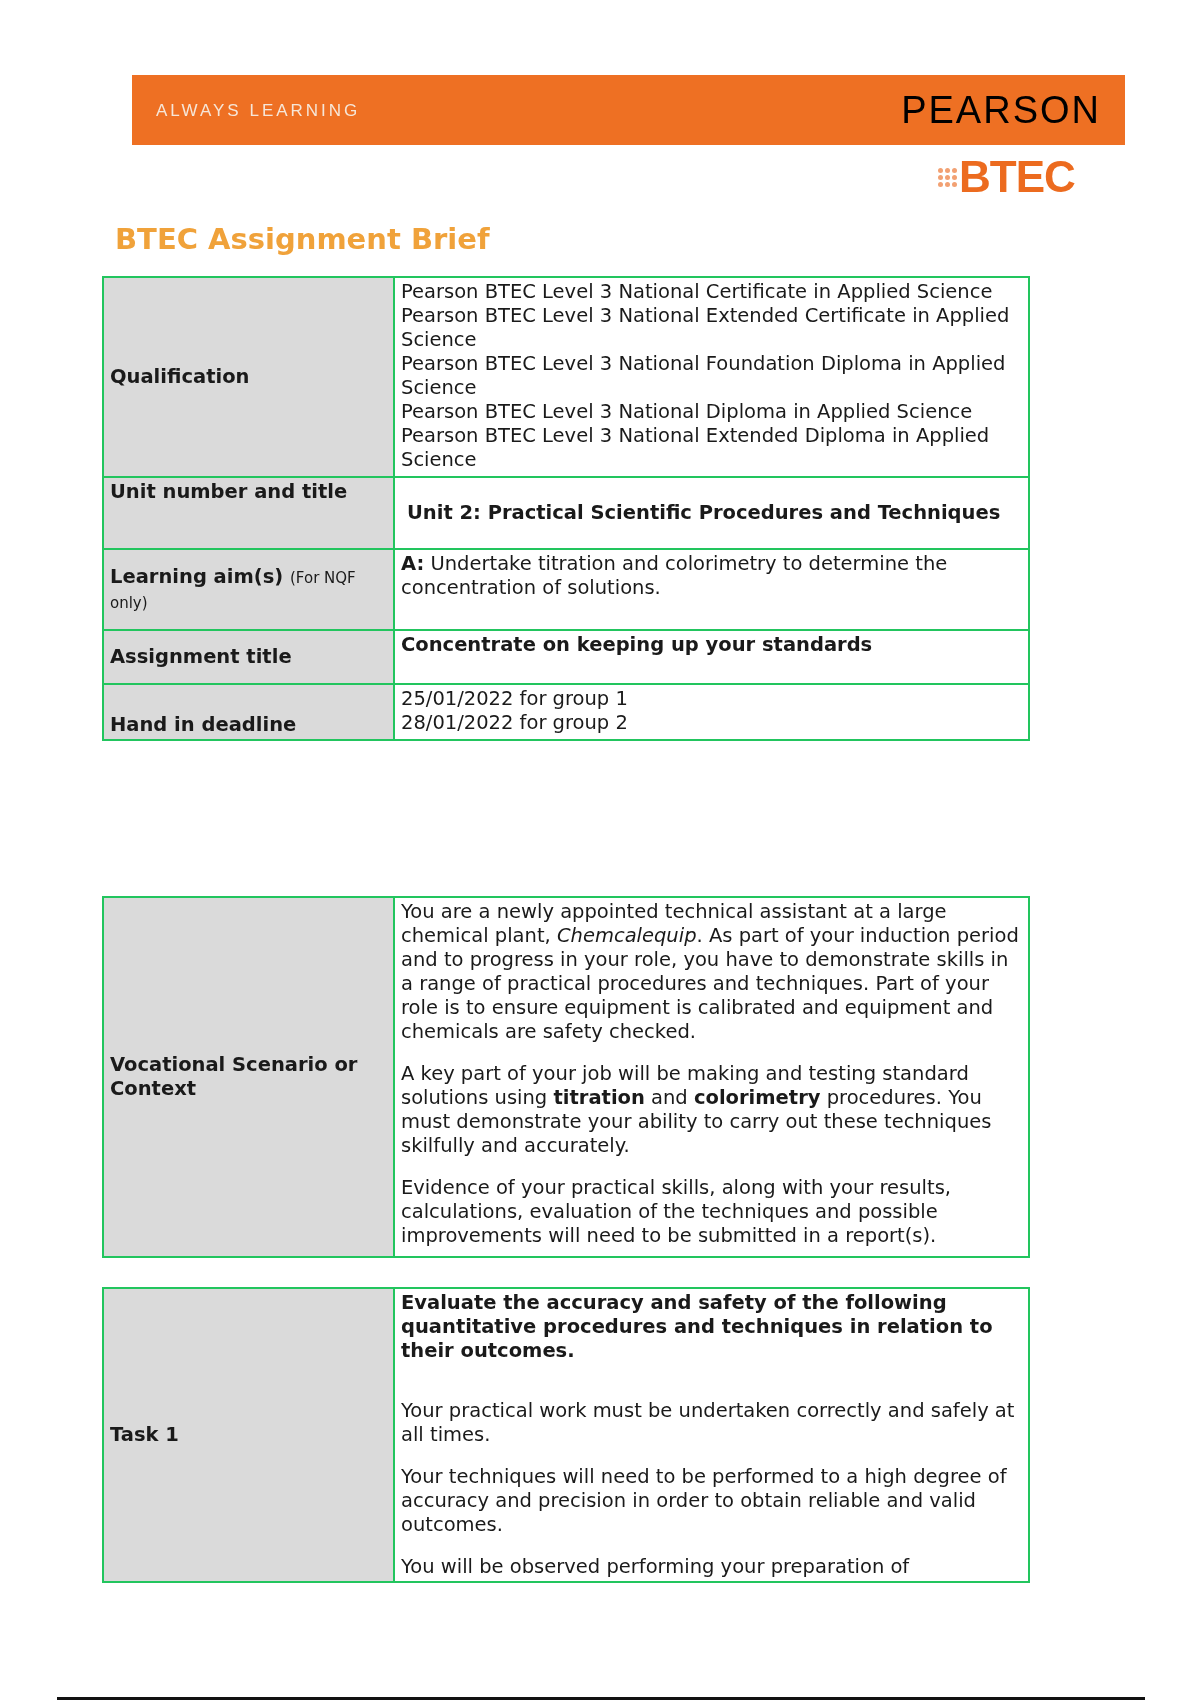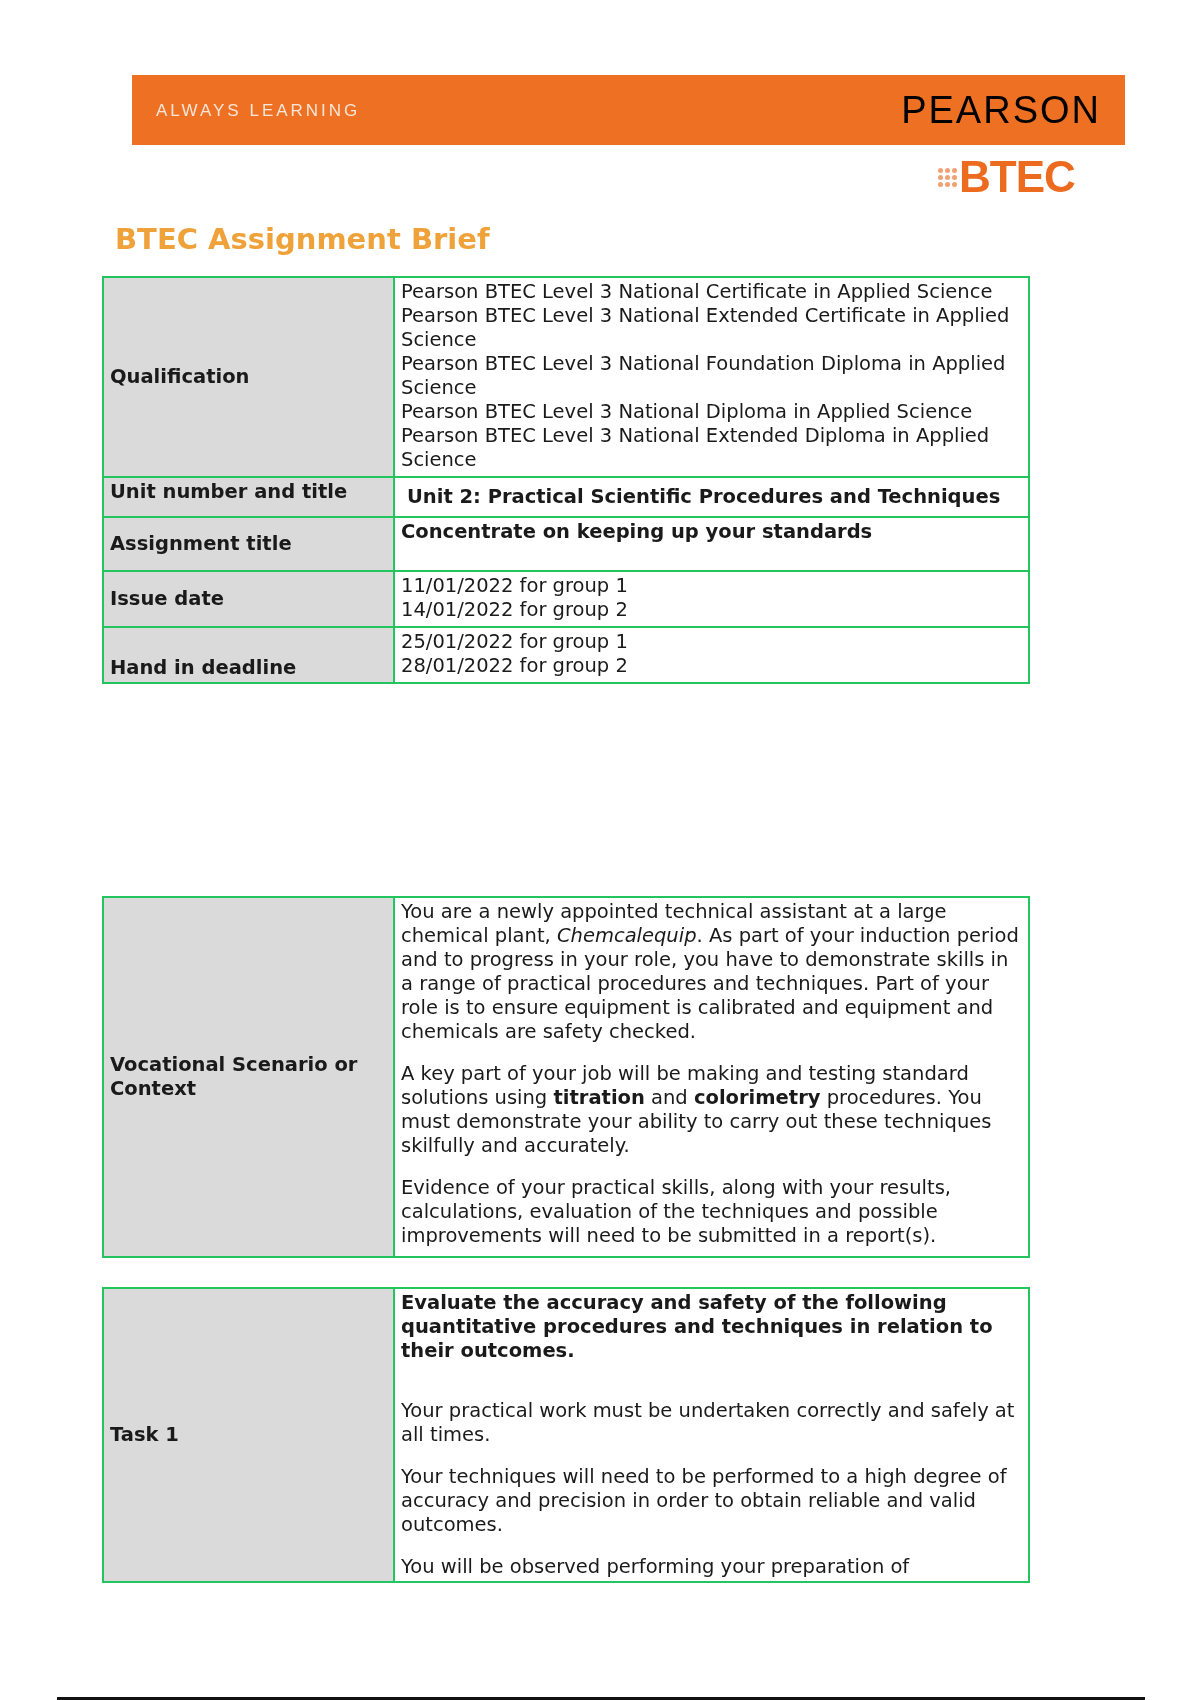--- a/index.html
+++ b/index.html
@@ -59,34 +59,37 @@
       <tr style="height:200px;">
     <td class="label vmid">Qualification</td>
     <td>
       <p>Pearson BTEC Level 3 National Certificate in Applied Science</p>
       <p>Pearson BTEC Level 3 National Extended Certificate in Applied Science</p>
       <p>Pearson BTEC Level 3 National Foundation Diploma in Applied Science</p>
       <p>Pearson BTEC Level 3 National Diploma in Applied Science</p>
       <p>Pearson BTEC Level 3 National Extended Diploma in Applied Science</p>
     </td>
   </tr>
-  <tr style="height:40px;">
+  <tr style="height:72px;">
     <td class="label">Unit number and title</td>
     <td class="vmid" style="font-weight:bold;padding-left:12px;">Unit 2:  Practical Scientific Procedures and Techniques</td>
+  </tr>
+  <tr style="height:81px;">
+    <td class="label vmid">
+      <span>Learning aim(s)</span>
+      <span class="small">(For NQF only)</span>
+    </td>
+    <td>
+      <b>A:</b>
+      <span>Undertake titration and colorimetry to determine the concentration of solutions.</span>
+    </td>
   </tr>
   <tr style="height:54px;padding-left:12px;">
     <td class="label vmid">Assignment title</td>
     <td style="font-weight:bold;">Concentrate on keeping up your standards</td>
-  </tr>
-  <tr style="height:56px;">
-    <td class="label vmid">Issue date</td>
-    <td>
-      <p>11/01/2022 for group 1</p>
-      <p>14/01/2022 for group 2</p>
-    </td>
   </tr>
   <tr style="height:56px;">
     <td class="label vbot">Hand in deadline</td>
     <td>
       <p>25/01/2022 for group 1</p>
       <p>28/01/2022 for group 2</p>
     </td>
   </tr>
 </tbody>
   </table>

